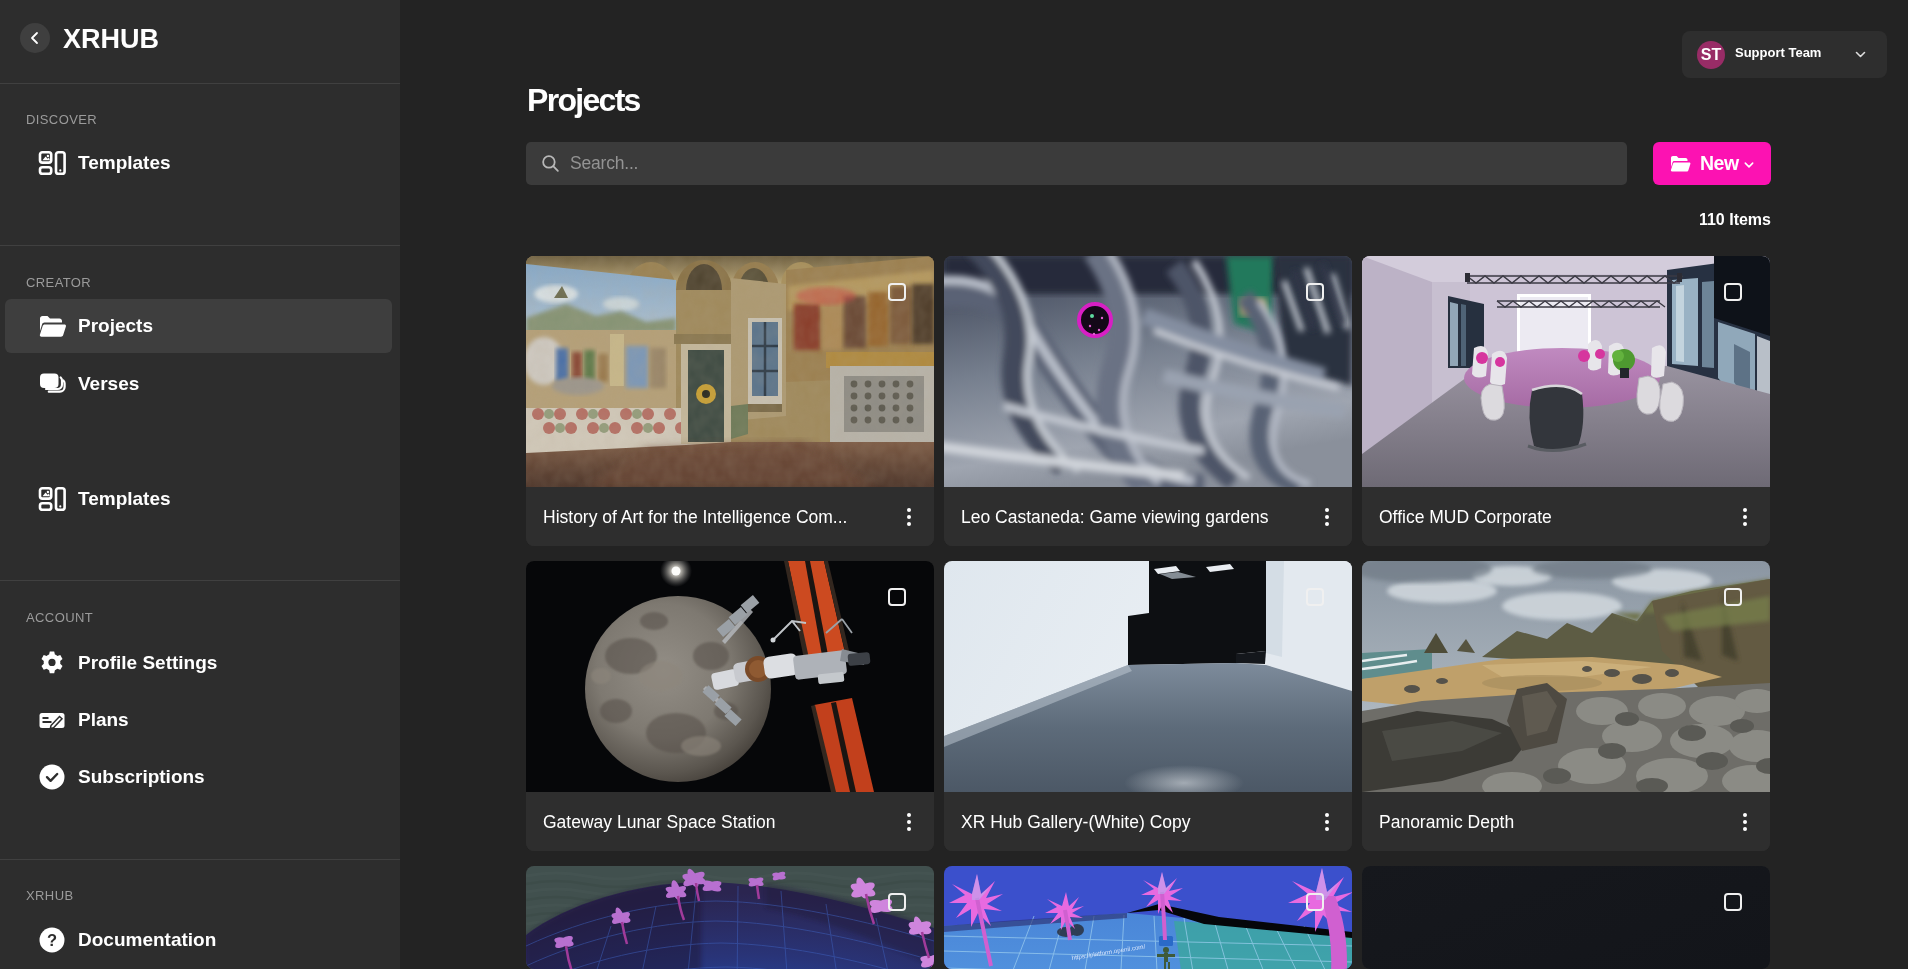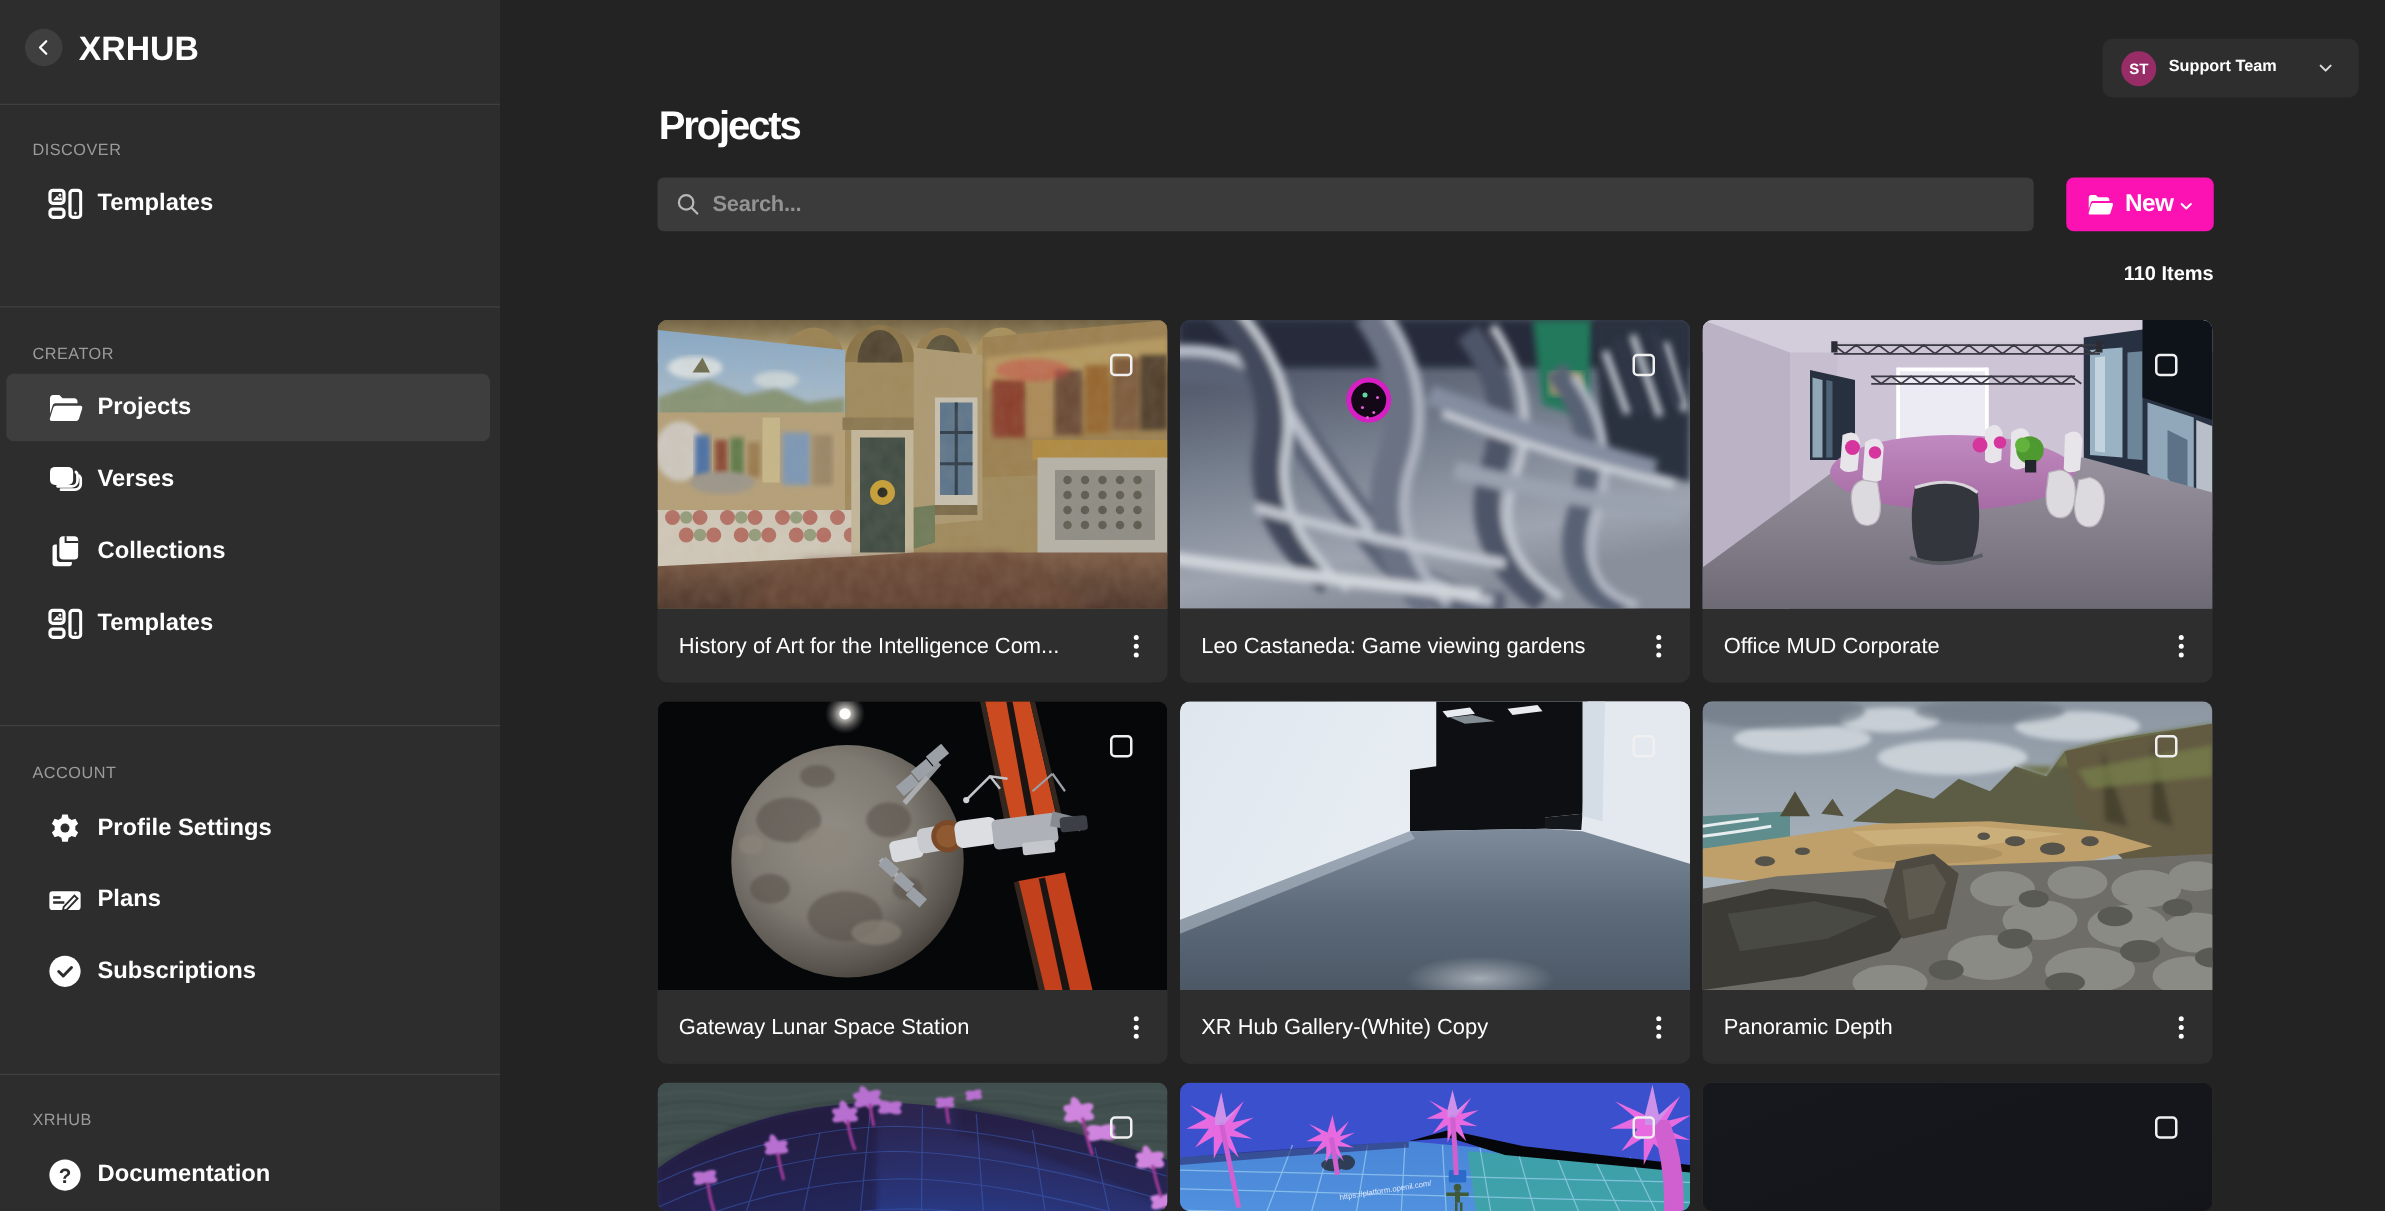--- a/index.html
+++ b/index.html
@@ -14,27 +14,27 @@
   .seclabel { position:absolute; left:26px; color:#9b9b9b; font-size:13px; letter-spacing:0.4px; }
   .navitem { position:absolute; left:12px; width:400px; height:54px; }
   .navitem .ic { position:absolute; left:26px; top:50%; transform:translateY(-50%); width:28px; height:28px; }
   .navitem .lb { position:absolute; left:66px; top:50%; transform:translateY(-50%);
     color:#fff; font-size:19px; font-weight:bold; white-space:nowrap; }
   .activebg { position:absolute; left:5px; top:299px; width:387px; height:54px; border-radius:6px; background:#3e3e3e; }
   
   #user { position:absolute; left:1682px; top:31px; width:205px; height:47px; border-radius:8px;
     background:#2e2e2e; }
   #user .av { position:absolute; left:15px; top:10px; width:28px; height:28px; border-radius:50%;
-    background:#982c66; color:#fff; font-size:12px; font-weight:bold; display:flex; align-items:center; justify-content:center; }
+    background:#982c66; color:#fff; font-size:16px; font-weight:bold; display:flex; align-items:center; justify-content:center; }
   #user .nm { position:absolute; left:53px; top:14px; color:#fff; font-size:13px; font-weight:bold; }
   #user .caret { position:absolute; left:172px; top:17px; }
   
   #h1 { position:absolute; left:527px; top:82px; color:#fff; font-size:32px; font-weight:bold; letter-spacing:-1.7px; }
   #search { position:absolute; left:526px; top:142px; width:1101px; height:43px; background:#3b3b3b;
-    border-radius:5px;font-weight:bold; }
+    border-radius:5px; }
   #search .ph { position:absolute; left:44px; top:11px; color:#939393; font-size:17.5px; letter-spacing:-0.2px; }
   #newbtn { position:absolute; left:1653px; top:142px; width:118px; height:43px; background:#fc12b2;
     border-radius:6px; }
   #newbtn .lb { position:absolute; left:47px; top:10px; color:#fff; font-size:19.5px; font-weight:bold; letter-spacing:-0.5px; }
   #count { position:absolute; left:1400px; top:211px; width:371px; text-align:right; color:#fff;
     font-size:16px; font-weight:bold; }
   
   .card { position:absolute; width:408px; height:290px; border-radius:8px; overflow:hidden; background:#2e2e2e; }
   .thumb { position:absolute; left:0; top:0; width:408px; height:231px; }
   .cb { position:absolute; top:27px; right:28px; width:18px; height:18px; border:2px solid #f0f0f0;
@@ -79,28 +79,20 @@
     </svg>
     <span class="lb">Projects</span>
   </div>
   <div class="navitem" style="top:357px">
     <svg class="ic" viewBox="0 0 28 28">
       <rect x="2" y="3.5" width="18.5" height="14.5" rx="4" fill="#fff"></rect>
       <path d="M22.7 7.5 C23.5 8.2 24 9.2 24 10.4 L24 14.5 C24 17 22 19 19.5 19 L8 19" fill="none" stroke="#fff" stroke-width="2.2" stroke-linecap="round"></path>
       <path d="M25.4 10.5 C26.1 11.2 26.6 12.2 26.6 13.3 L26.6 17 C26.6 19.6 24.5 21.7 21.9 21.7 L10.8 21.7" fill="none" stroke="#fff" stroke-width="2.2" stroke-linecap="round"></path>
     </svg>
     <span class="lb">Verses</span>
-  </div>
-  <div class="navitem" style="top:414px">
-    <svg class="ic" viewBox="0 0 28 28">
-      <path d="M7.5 8.5 L7.5 20 C7.5 21.4 8.6 22.5 10 22.5 L19.5 22.5 L19.5 24 C19.5 25.1 18.6 26 17.5 26 L6 26 C4.9 26 4 25.1 4 24 L4 10.5 C4 9.4 4.9 8.5 6 8.5 Z" fill="#fff"></path>
-      <rect x="9.5" y="2" width="15" height="18.5" rx="3" fill="#fff"></rect>
-      <path d="M14.5 2 L14.5 6.5 L24.5 6.5" stroke="#2d2d2d" stroke-width="1.6" fill="none"></path>
-    </svg>
-    <span class="lb">Collections</span>
   </div>
   <div class="navitem" style="top:472px">
     <svg class="ic" viewBox="0 0 28 28">
       <g fill="none" stroke="#fff" stroke-width="2.6">
         <rect x="2" y="3.2" width="11.2" height="10.4" rx="2.4"></rect>
         <rect x="2" y="18.2" width="11.2" height="6.6" rx="2.4"></rect>
         <rect x="18" y="3.2" width="8.6" height="21.6" rx="2.4"></rect>
       </g>
       <path d="M4.5 11.2 L7.6 7.6 L9.6 9.8 L10.9 8.6 L11.9 11.2 Z" fill="#fff"></path>
       <circle cx="9.9" cy="7" r="1.2" fill="#fff"></circle>

